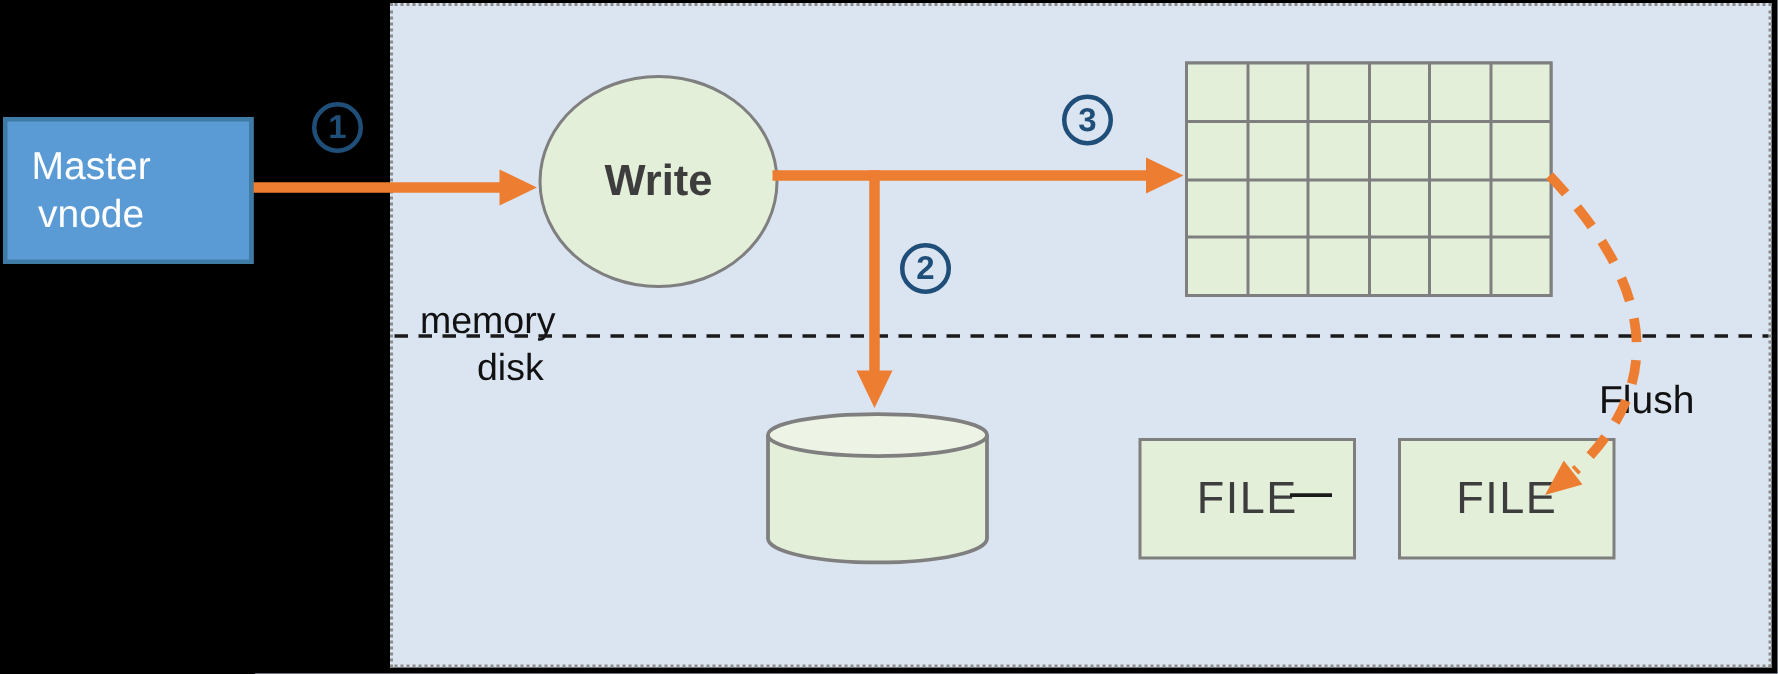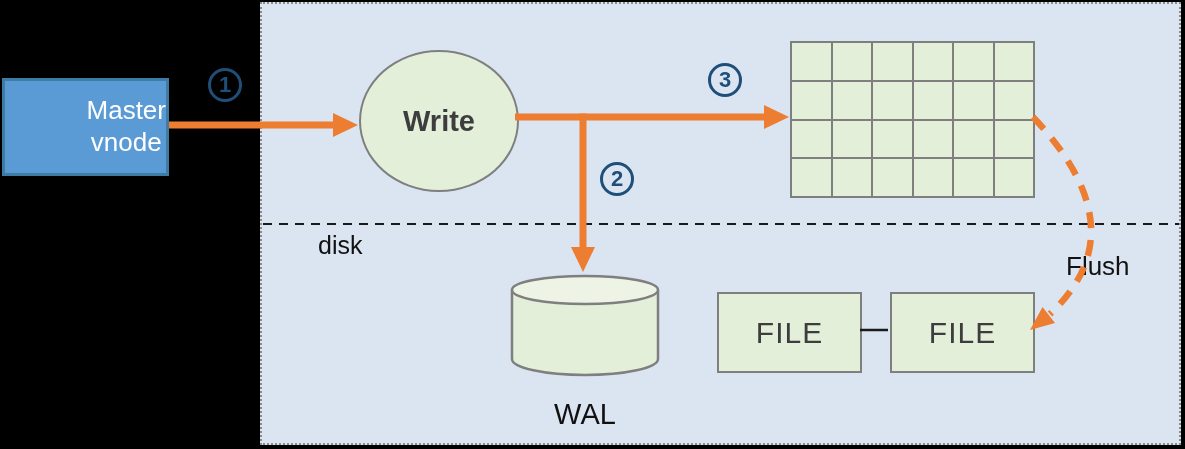--- a/index.html
+++ b/index.html
@@ -18,22 +18,22 @@
     background:#DBE5F2;
     border:2px dotted #8C8C8C;
   }
   
   .master-box{
     position:absolute;left:2px;top:78px;
     width:167px;height:98px;
     box-sizing:border-box;
     background:#5B9BD5;
     border:3px solid #3E7CA6;
-    display:flex;align-items:center;justify-content:flex-end;
-    color:#FFFFFF;font-size:26px;line-height:1.22;text-align:center;
+    display:flex;align-items:center;justify-content:flex-start;
+    color:#FFFFFF;font-size:26px;line-height:1.22;text-align:center;padding-left:16px;
   }
   
   .step-badge{
     position:absolute;
     width:34px;height:34px;
     box-sizing:border-box;
     border:3px solid #1F4E79;
     border-radius:50%;
     color:#1F4E79;
     font-size:22px;font-weight:bold;
@@ -78,21 +78,21 @@
     text-align:center;font-size:29px;color:#111;
   }
   
   .file-box{
     position:absolute;top:288px;
     width:145px;height:81px;
     box-sizing:border-box;
     background:#E4EFDA;
     border:2.5px solid #7F7F7F;
     display:flex;align-items:center;justify-content:center;
-    color:#3D3D3D;font-size:30px;letter-spacing:1px;
+    color:#3D3D3D;font-size:30px;letter-spacing:1px;margin-left:42px;
   }
   #file1{left:455px;}
   #file2{left:628px;}
   
   .flush-label{position:absolute;left:804px;top:247px;font-size:26px;color:#111;}
   .slave-label{position:absolute;right:18px;top:400px;font-size:27px;color:#111;}
   
   .overlay{
     position:absolute;left:0;top:0;width:1185px;height:449px;
     pointer-events:none;
@@ -127,36 +127,36 @@
       <div class="cell"></div>
       <div class="cell"></div>
       <div class="cell"></div>
       <div class="cell"></div>
       <div class="cell"></div>
       <div class="cell"></div>
       <div class="cell"></div>
       <div class="cell"></div>
     </div>
 
+  <div class="mem-label">memory</div>
   <div class="disk-label">disk</div>
 
   <div class="step-badge in-panel" id="step2">
     <span>2</span>
   </div>
   <div class="step-badge in-panel" id="step3">
     <span>3</span>
   </div>
 
   <div class="wal-wrap">
     <svg width="150" height="106" viewBox="0 0 150 106">
       <path d="M2,16 v69 a73,16 0 0 0 146,0 v-69" fill="#E4EFDA" stroke="#7F7F7F" stroke-width="2.5"></path>
       <ellipse cx="75" cy="16" rx="73" ry="14" fill="#EDF4E5" stroke="#7F7F7F" stroke-width="2.5"></ellipse>
     </svg>
   </div>
-  <div class="wal-label">WAL</div>
 
   <div class="file-box" id="file1">
     <span>FILE</span>
   </div>
   <div class="file-box" id="file2">
     <span>FILE</span>
   </div>
 
   <div class="flush-label">Flush</div>
 </div>

